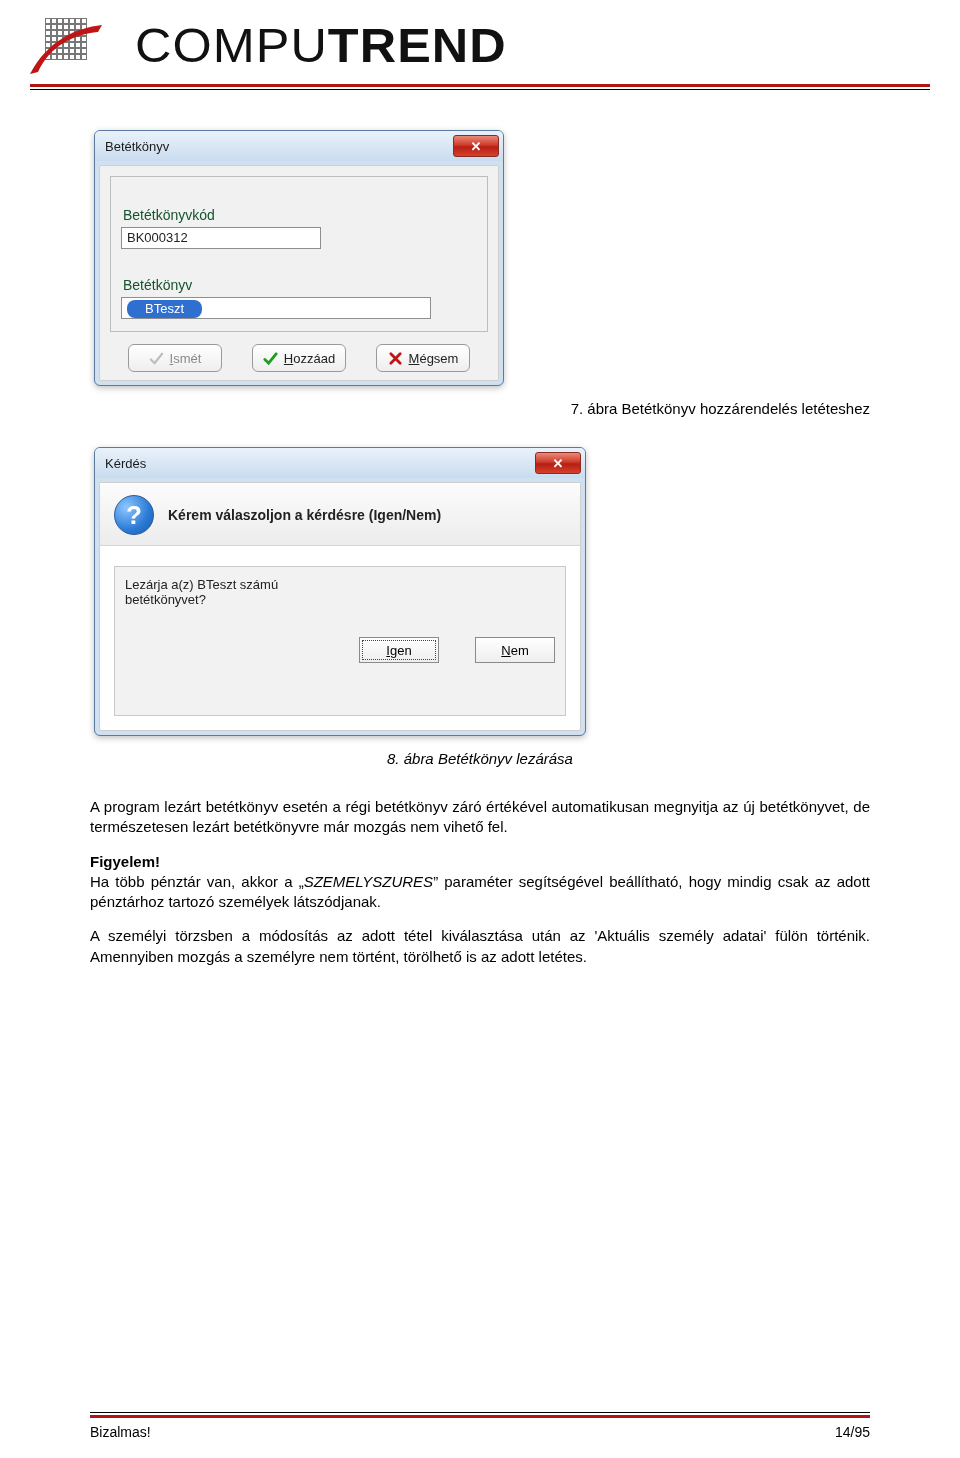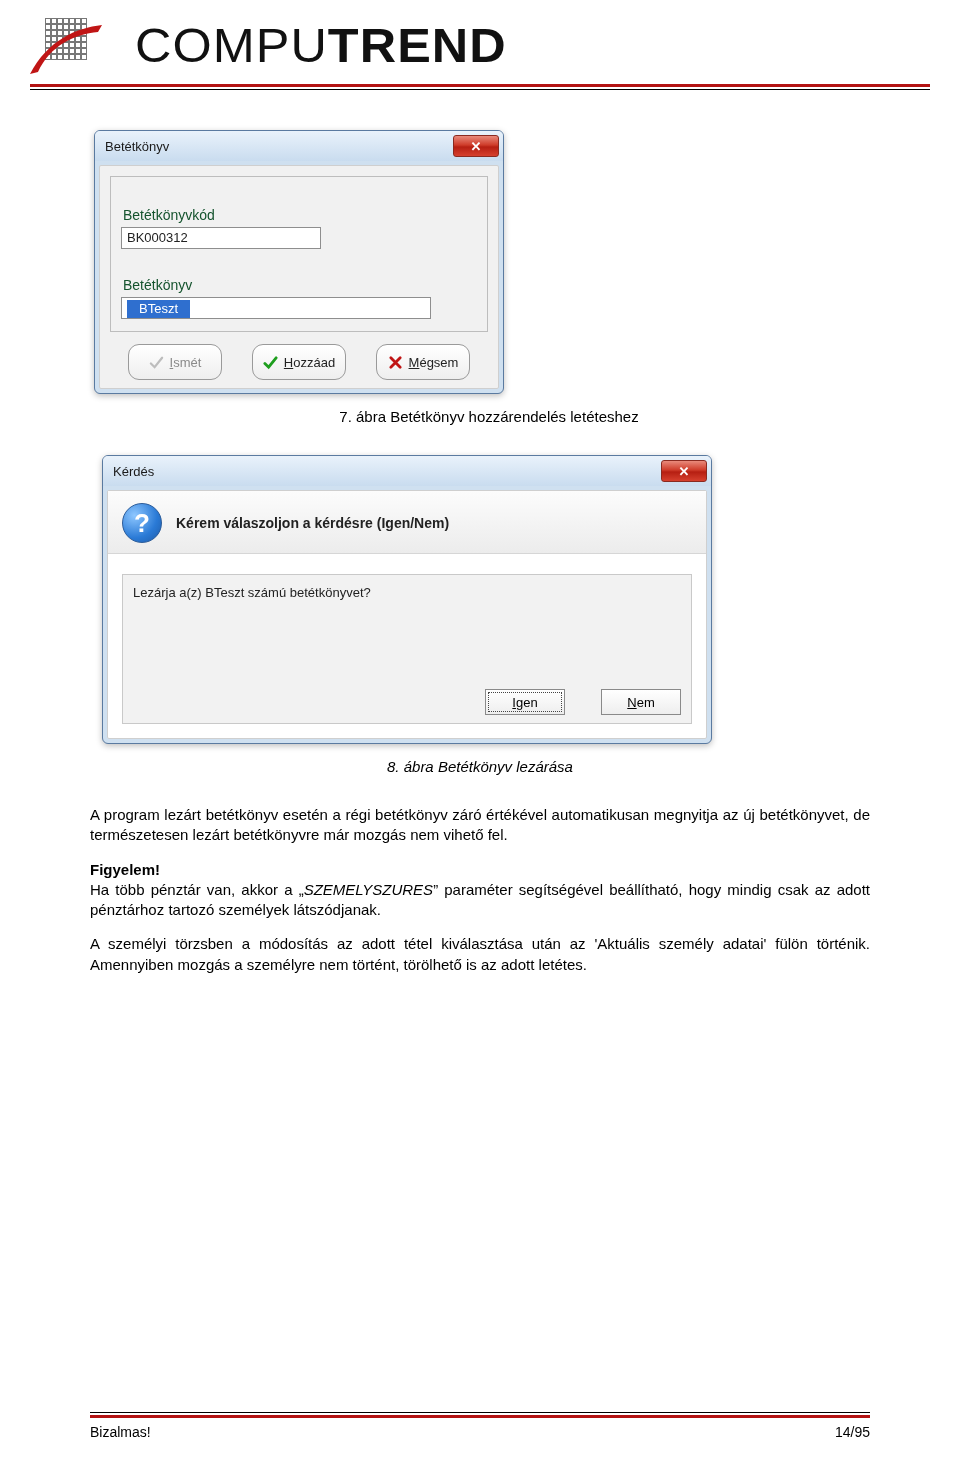--- a/index.html
+++ b/index.html
@@ -60,21 +60,21 @@
     background: #000;
     margin: 2px 30px 0 30px;
   }
   
   .page {
     padding: 40px 90px 0 90px;
   }
   .caption {
     font-size: 15px;
     margin: 14px 0 30px 0;
-    text-align: center;
+    text-align: right;
     padding-left: 18px;
   }
   .body-text {
     font-size: 15px;
     line-height: 1.35;
     text-align: justify;
     margin-bottom: 14px;
   }
   .alert-label { font-weight: 700; }
   .param { font-style: italic; }
@@ -127,32 +127,33 @@
     background: #fff;
     font-size: 13px;
     padding: 2px 5px;
     color: #222;
   }
   .tb-wide { width: 310px; }
   .tb-sel {
     display: inline-block;
     background: #2f6fcf;
     color: #fff;
-    padding: 0 12px;
+    padding: 0 18px;
     line-height: 18px;
+    border-radius: 8px;
   }
   .btn-row {
     display: flex; gap: 30px; justify-content: center;
     margin-top: 12px;
   }
   .btn {
-    min-width: 94px; height: 36px;
+    min-width: 94px; height: 28px;
     border: 1px solid #9a9a9a;
     background: linear-gradient(#fff,#eee);
-    border-radius: 11px;
+    border-radius: 6px;
     display: flex; align-items: center; justify-content: center;
     gap: 6px;
     font-size: 13px;
     color: #222;
   }
   .btn.disabled { color: #8a8a8a; }
   .btn .u { text-decoration: underline; }
   .ico { width: 15px; height: 15px; display:inline-block; }
 
   
@@ -176,37 +177,37 @@
     color: #fff; font-weight: 900; font-size: 26px;
     display:flex; align-items:center; justify-content:center;
     border: 1px solid #2a5b99;
   }
   .q-group {
     margin: 20px 14px 14px 14px;
     border: 1px solid #c9c9c9;
     min-height: 150px;
     background: #f2f2f2;
     padding: 10px 10px 8px 10px;
-    display:flex; flex-direction:column; justify-content:space-between;
+    display:flex; flex-direction:row; justify-content:space-between;
   }
   .q-msg { font-size: 13px; color: #222; }
   .q-btns { display:flex; gap: 36px; justify-content:flex-end; margin-top: 60px; }
   .q-btn {
     min-width: 80px; height: 26px;
     border: 1px solid #8a8a8a;
     background: linear-gradient(#fff,#eee);
     display:flex; align-items:center; justify-content:center;
     font-size: 13px;
   }
   .q-btn.primary { outline: 1px dotted #444; outline-offset: -4px; }
   .q-btn .u { text-decoration: underline; }
 
   
   .shot1 { width: 410px; margin-left: 4px; }
-  .shot2 { width: 610px; margin-left: 12px; }
+  .shot2 { width: 492px; margin-left: 4px; }
 
   
   .footer {
     position: absolute;
     left: 0; right: 0; bottom: 18px;
     padding: 0 90px;
   }
   .footer-rule-thin { height:1px; background:#000; margin-bottom:2px; }
   .footer-rule { height:3px; background:#b31313; margin-bottom:6px; }
   .footer-grid {

